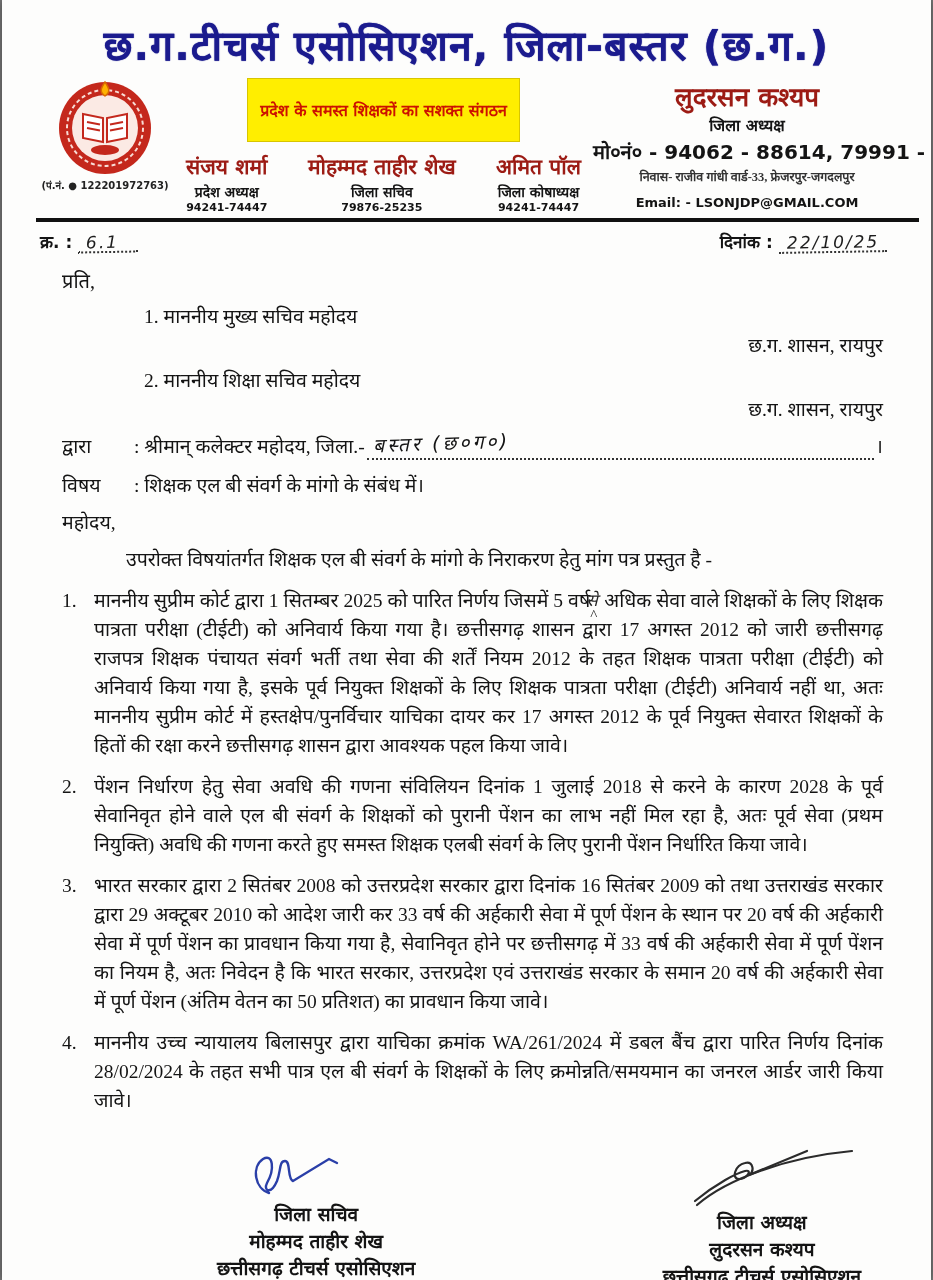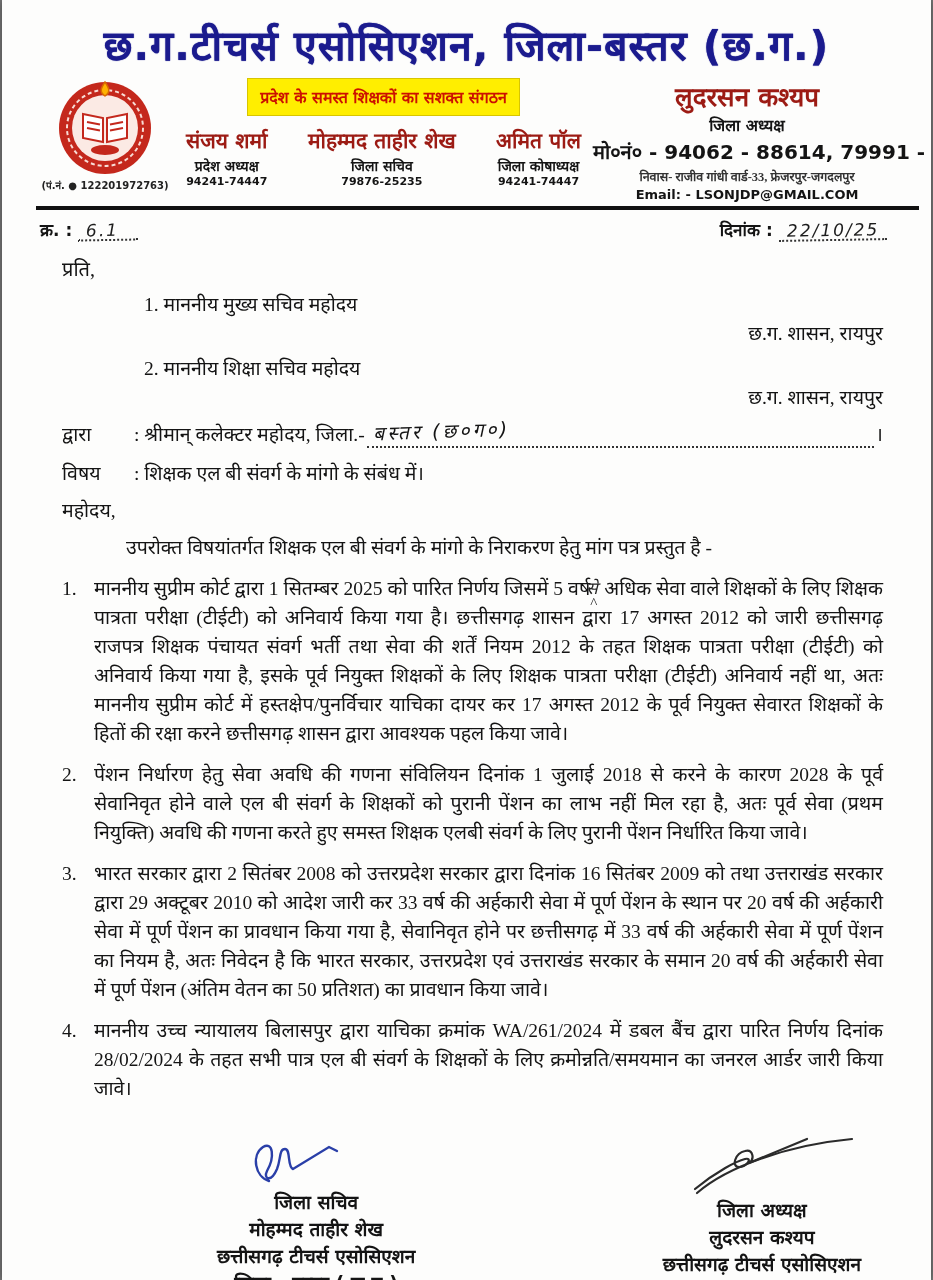--- a/index.html
+++ b/index.html
@@ -20,39 +20,39 @@
   .lh-logo-col { width:138px; text-align:center; }
   .lh-logo-col svg { width:100px; height:100px; display:block; margin:0 auto; }
   .lh-reg {
     font-family:"DejaVu Sans",sans-serif; font-size:10px; font-weight:bold;
     color:#222; margin-top:2px; white-space:nowrap;
   }
   .lh-mid { flex:1; text-align:center; }
   .lh-tagline {
     display:inline-block; background:#ffee00; color:#cc1100;
     font-family:"DejaVu Sans",sans-serif; font-weight:bold; font-size:16px;
-    padding:7px 12px; border:1px solid #d8c500; margin-top:2px;
+    padding:20px 12px; border:1px solid #d8c500; margin-top:2px;
   }
   .officers { display:flex; justify-content:space-between; margin-top:10px; padding:0 6px; }
   .officer { text-align:center; padding:0 6px; }
   .officer .o-name {
     color:#9c1b14; font-weight:bold; font-size:21px; white-space:nowrap;
     font-family:"DejaVu Sans",sans-serif;
   }
   .officer .o-role { font-weight:bold; font-size:14px; margin-top:2px; font-family:"DejaVu Sans",sans-serif; }
   .officer .o-phone { font-weight:bold; font-size:11px; margin-top:0; font-family:"DejaVu Sans",sans-serif; }
   .lh-right { width:308px; text-align:center; padding-top:2px; }
   .lh-right .p-name {
     color:#9c1b14; font-weight:bold; font-size:26px;
     font-family:"DejaVu Sans",sans-serif;
   }
   .lh-right .p-role { font-weight:bold; font-size:16px; font-family:"DejaVu Sans",sans-serif; }
   .lh-right .p-mobile { font-weight:bold; font-size:20px; margin-top:2px; font-family:"DejaVu Sans",sans-serif; white-space:nowrap;text-align:right; }
   .lh-right .p-addr { font-size:12.5px; font-weight:bold; color:#333; margin-top:3px; white-space:nowrap; }
-  .lh-right .p-email { font-family:"DejaVu Sans",sans-serif; font-weight:bold; font-size:13px; margin-top:2px; }
+  .lh-right .p-email { font-family:"DejaVu Sans",sans-serif; font-weight:bold; font-size:13px; margin-top:10px; }
   .lh-divider { border:none; border-top:4px solid #111; margin:4px 12px 0 34px; }
   
   .meta-row {
     display:flex; justify-content:space-between; margin:8px 44px 0 38px;
     font-family:"DejaVu Sans",sans-serif; font-weight:bold; font-size:17px;
   }
   .meta-item { display:flex; align-items:flex-end; }
   .handwrite {
     font-family:"DejaVu Sans",sans-serif; font-style:italic; font-weight:normal;
     color:#1d1d1d; transform:rotate(-1deg); letter-spacing:2px;

